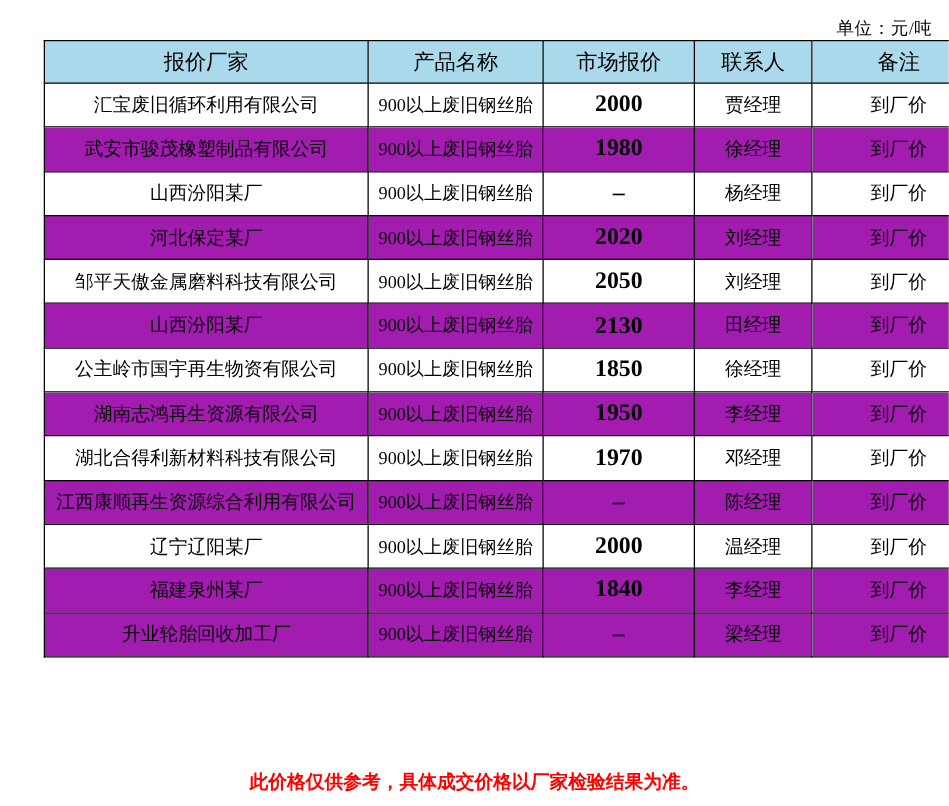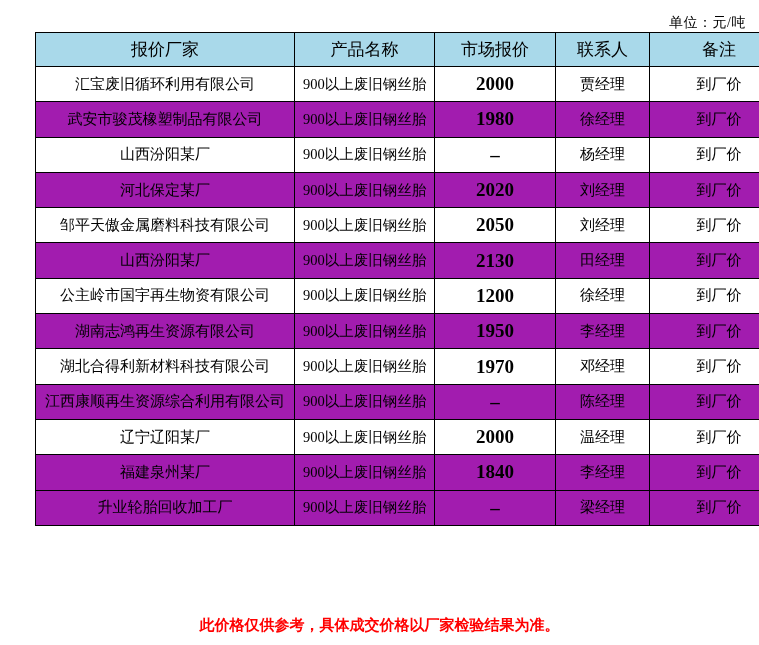--- a/index.html
+++ b/index.html
@@ -92,21 +92,21 @@
       <tr class="hl">
         <td class="c-company">山西汾阳某厂</td>
         <td class="c-product">900以上废旧钢丝胎</td>
         <td class="c-price">2130</td>
         <td class="c-contact">田经理</td>
         <td class="c-note">到厂价</td>
       </tr>
       <tr>
         <td class="c-company">公主岭市国宇再生物资有限公司</td>
         <td class="c-product">900以上废旧钢丝胎</td>
-        <td class="c-price">1200</td>
+        <td class="c-price">1850</td>
         <td class="c-contact">徐经理</td>
         <td class="c-note">到厂价</td>
       </tr>
       <tr class="hl">
         <td class="c-company">湖南志鸿再生资源有限公司</td>
         <td class="c-product">900以上废旧钢丝胎</td>
         <td class="c-price">1950</td>
         <td class="c-contact">李经理</td>
         <td class="c-note">到厂价</td>
       </tr>

